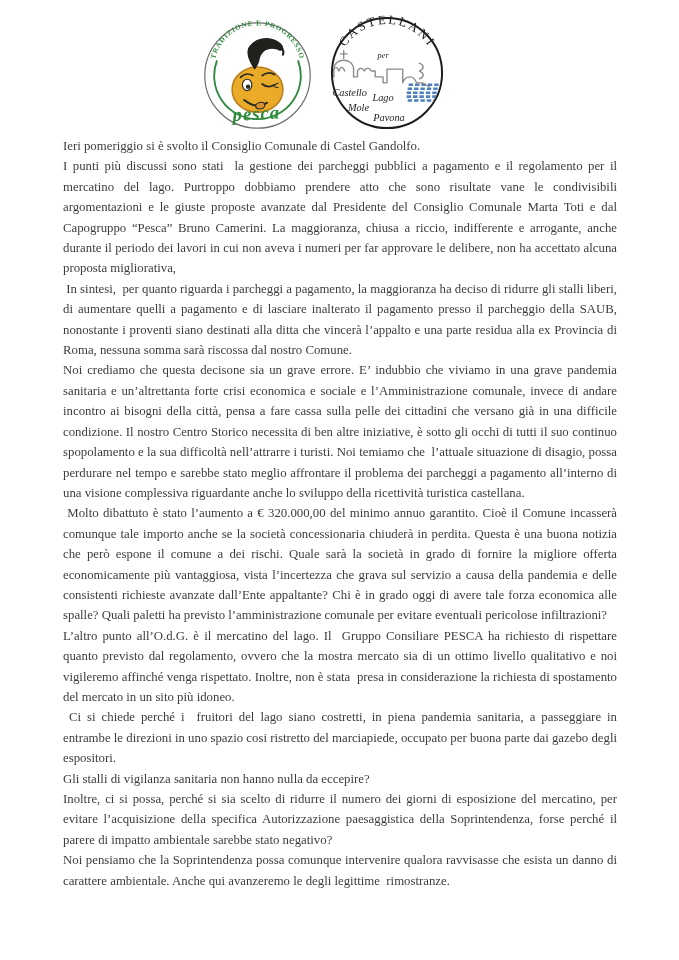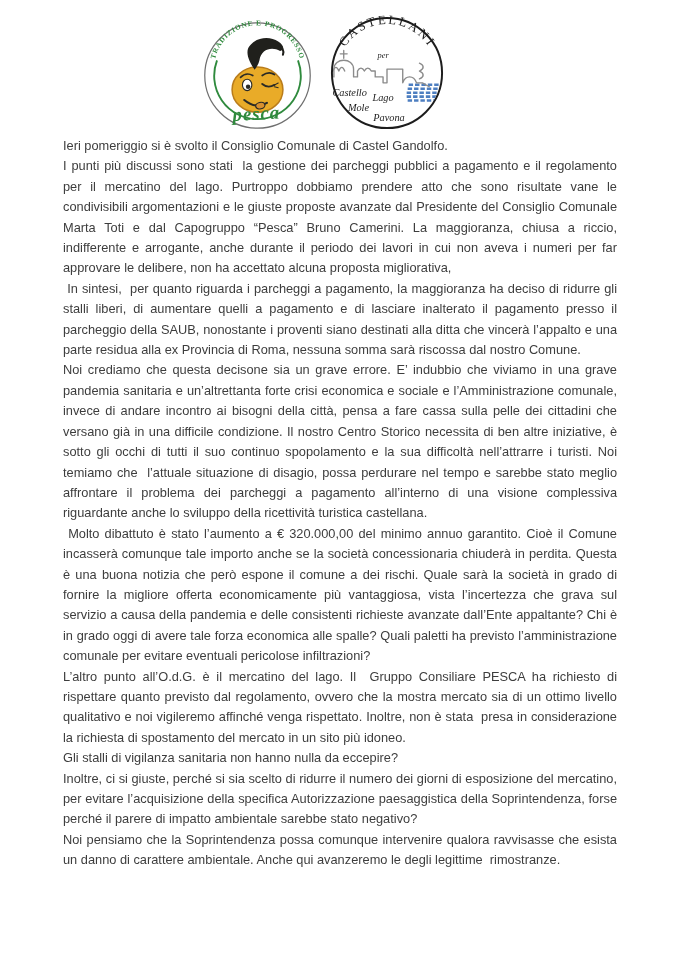--- a/index.html
+++ b/index.html
@@ -7,20 +7,21 @@
     position:relative; width:679px; height:960px; background:#ffffff;
     overflow:hidden; font-family:"Liberation Sans", sans-serif;
   }
   .logos { position:absolute; top:14px; left:0; width:679px; height:122px; }
   .logo-pesca { position:absolute; left:201px; top:4px; width:113px; height:115px; }
   .logo-castellani { position:absolute; left:328px; top:0px; width:118px; height:118px; }
   .doc-body {
     position:absolute; left:63px; top:136px; width:554px;
     color:#3d3d3d; font-size:12.8px; line-height:20.4px;
     text-align:justify;
+    font-family:Liberation Serif, serif;
   }
   .doc-body p { margin:0; white-space:pre-wrap; }
   svg text { font-family:"Liberation Serif", serif; }
   .script-word { font-style:italic; }
 </style>
 </head>
 <body>
 
 <div class="page">
 
@@ -94,18 +95,19 @@
     </svg>
   </div>
 
   <div class="doc-body">
     <p>Ieri pomeriggio si è svolto il Consiglio Comunale di Castel Gandolfo.</p>
     <p>I punti più discussi sono stati  la gestione dei parcheggi pubblici a pagamento e il regolamento per il mercatino del lago. Purtroppo dobbiamo prendere atto che sono risultate vane le condivisibili argomentazioni e le giuste proposte avanzate dal Presidente del Consiglio Comunale Marta Toti e dal Capogruppo “Pesca” Bruno Camerini. La maggioranza, chiusa a riccio, indifferente e arrogante, anche durante il periodo dei lavori in cui non aveva i numeri per far approvare le delibere, non ha accettato alcuna proposta migliorativa,</p>
     <p> In sintesi,  per quanto riguarda i parcheggi a pagamento, la maggioranza ha deciso di ridurre gli stalli liberi, di aumentare quelli a pagamento e di lasciare inalterato il pagamento presso il parcheggio della SAUB, nonostante i proventi siano destinati alla ditta che vincerà l’appalto e una parte residua alla ex Provincia di Roma, nessuna somma sarà riscossa dal nostro Comune.</p>
     <p>Noi crediamo che questa decisone sia un grave errore. E’ indubbio che viviamo in una grave pandemia sanitaria e un’altrettanta forte crisi economica e sociale e l’Amministrazione comunale, invece di andare incontro ai bisogni della città, pensa a fare cassa sulla pelle dei cittadini che versano già in una difficile condizione. Il nostro Centro Storico necessita di ben altre iniziative, è sotto gli occhi di tutti il suo continuo spopolamento e la sua difficoltà nell’attrarre i turisti. Noi temiamo che  l’attuale situazione di disagio, possa perdurare nel tempo e sarebbe stato meglio affrontare il problema dei parcheggi a pagamento all’interno di una visione complessiva riguardante anche lo sviluppo della ricettività turistica castellana.</p>
     <p> Molto dibattuto è stato l’aumento a € 320.000,00 del minimo annuo garantito. Cioè il Comune incasserà comunque tale importo anche se la società concessionaria chiuderà in perdita. Questa è una buona notizia che però espone il comune a dei rischi. Quale sarà la società in grado di fornire la migliore offerta economicamente più vantaggiosa, vista l’incertezza che grava sul servizio a causa della pandemia e delle consistenti richieste avanzate dall’Ente appaltante? Chi è in grado oggi di avere tale forza economica alle spalle? Quali paletti ha previsto l’amministrazione comunale per evitare eventuali pericolose infiltrazioni?</p>
     <p>L’altro punto all’O.d.G. è il mercatino del lago. Il  Gruppo Consiliare PESCA ha richiesto di rispettare quanto previsto dal regolamento, ovvero che la mostra mercato sia di un ottimo livello qualitativo e noi vigileremo affinché venga rispettato. Inoltre, non è stata  presa in considerazione la richiesta di spostamento del mercato in un sito più idoneo.</p>
+    <p> Ci si chiede perché i  fruitori del lago siano costretti, in piena pandemia sanitaria, a passeggiare in entrambe le direzioni in uno spazio cosi ristretto del marciapiede, occupato per buona parte dai gazebo degli espositori.</p>
     <p>Gli stalli di vigilanza sanitaria non hanno nulla da eccepire?</p>
-    <p>Inoltre, ci si giuste, perché si sia scelto di ridurre il numero dei giorni di esposizione del mercatino, per evitare l’acquisizione della specifica Autorizzazione paesaggistica della Soprintendenza, forse perché il parere di impatto ambientale sarebbe stato negativo?</p>
+    <p>Inoltre, ci si possa, perché si sia scelto di ridurre il numero dei giorni di esposizione del mercatino, per evitare l’acquisizione della specifica Autorizzazione paesaggistica della Soprintendenza, forse perché il parere di impatto ambientale sarebbe stato negativo?</p>
     <p>Noi pensiamo che la Soprintendenza possa comunque intervenire qualora ravvisasse che esista un danno di carattere ambientale. Anche qui avanzeremo le degli legittime  rimostranze.</p>
   </div>
 
 </div>
 
 </body></html>

